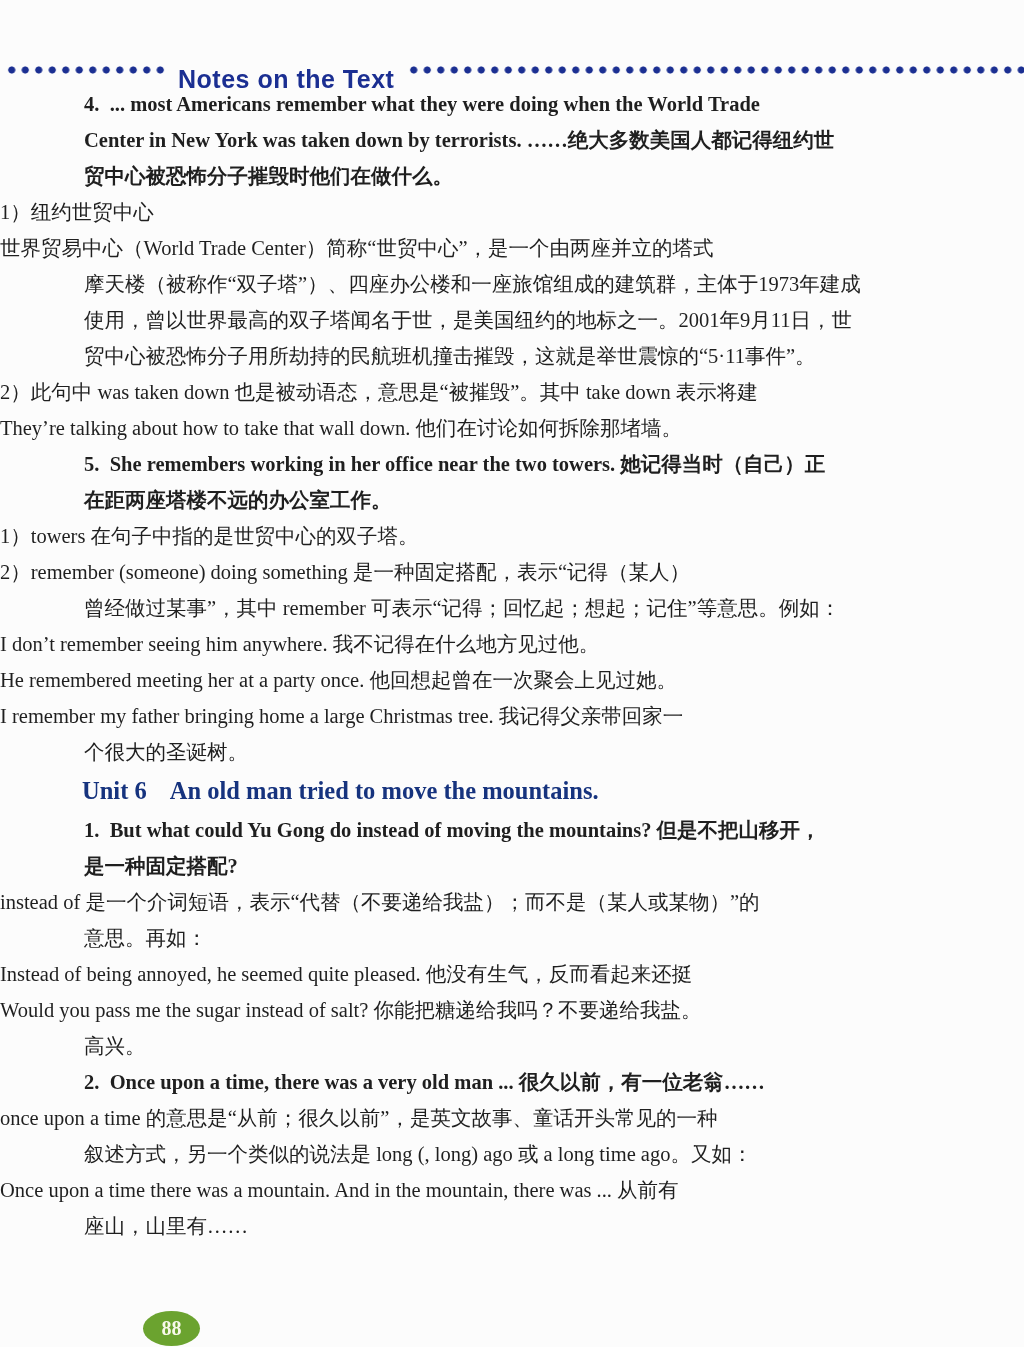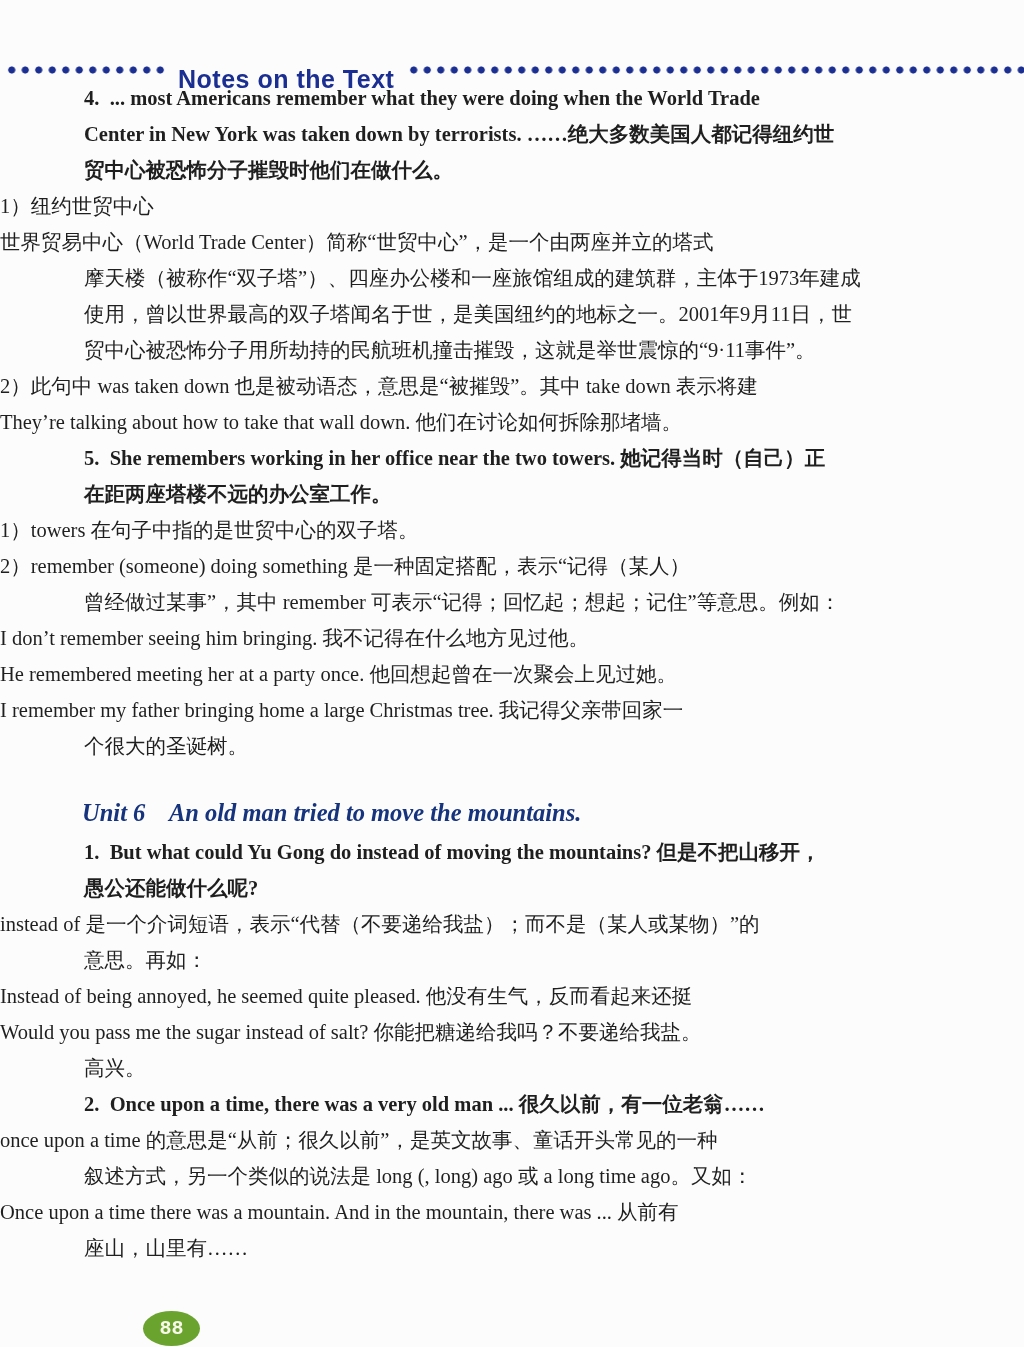--- a/index.html
+++ b/index.html
@@ -16,38 +16,38 @@
     background:radial-gradient(circle, var(--header-blue,#1b2f92) 3.2px, transparent 3.9px) 0 50% / 13.5px 10px repeat-x;
   }
   .dots-left{width:160px;margin-left:5px;}
   .dots-right{flex:1;}
   .hdr-title{
     font-family:"Liberation Sans","DejaVu Sans",sans-serif;
     font-weight:bold;font-size:25px;letter-spacing:.5px;
     color:var(--header-blue,#1b2f92);white-space:pre;
   }
   
-  .content{position:absolute;top:80px;left:0;right:0;}
+  .content{position:absolute;top:86px;left:0;right:0;}
   .ln{white-space:pre;font-size:20.5px;line-height:36px;height:36px;overflow:visible;}
   .i0{margin-left:84px;}
   .i1{}
   .b{font-weight:bold;}
   .unit{
     font-weight:bold;color:var(--unit-blue,#16337e);
     font-size:24.5px;line-height:42px;height:42px;
-    margin-top:28px;margin-left:82px;white-space:pre;font-style:italic;
+    margin-left:82px;white-space:pre;
   }
   
   .badge{
     position:absolute;left:143px;top:1311px;width:57px;height:35px;
     background:var(--badge-green,#6ba32f);border-radius:50%;
     display:flex;align-items:center;justify-content:center;
   }
   .badge span{
-    font-family:Liberation Mono, monospace;
+    font-family:Liberation Serif, serif;
     font-weight:bold;font-size:20px;color:var(--badge-text,#f8f8ea);
   }
 </style>
 </head>
 <body>
 
 <div class="page">
 
   <div class="hdr">
     <div class="dots dots-left"></div>
@@ -56,35 +56,35 @@
   </div>
 
   <div class="content">
     <div class="ln b i0">4.  ... most Americans remember what they were doing when the World Trade</div>
     <div class="ln b i0">Center in New York was taken down by terrorists. ……绝大多数美国人都记得纽约世</div>
     <div class="ln b i0">贸中心被恐怖分子摧毁时他们在做什么。</div>
     <div class="ln i1">1）纽约世贸中心</div>
     <div class="ln i1">世界贸易中心（World Trade Center）简称“世贸中心”，是一个由两座并立的塔式</div>
     <div class="ln i0">摩天楼（被称作“双子塔”）、四座办公楼和一座旅馆组成的建筑群，主体于1973年建成</div>
     <div class="ln i0">使用，曾以世界最高的双子塔闻名于世，是美国纽约的地标之一。2001年9月11日，世</div>
-    <div class="ln i0">贸中心被恐怖分子用所劫持的民航班机撞击摧毁，这就是举世震惊的“9·11事件”。</div>
+    <div class="ln i0">贸中心被恐怖分子用所劫持的民航班机撞击摧毁，这就是举世震惊的“5·11事件”。</div>
     <div class="ln i1">2）此句中 was taken down 也是被动语态，意思是“被摧毁”。其中 take down 表示将建</div>
     <div class="ln i1">They’re talking about how to take that wall down. 他们在讨论如何拆除那堵墙。</div>
     <div class="ln b i0">5.  She remembers working in her office near the two towers. 她记得当时（自己）正</div>
     <div class="ln b i0">在距两座塔楼不远的办公室工作。</div>
     <div class="ln i1">1）towers 在句子中指的是世贸中心的双子塔。</div>
     <div class="ln i1">2）remember (someone) doing something 是一种固定搭配，表示“记得（某人）</div>
     <div class="ln i0">曾经做过某事”，其中 remember 可表示“记得；回忆起；想起；记住”等意思。例如：</div>
-    <div class="ln i1">I don’t remember seeing him bringing. 我不记得在什么地方见过他。</div>
+    <div class="ln i1">I don’t remember seeing him anywhere. 我不记得在什么地方见过他。</div>
     <div class="ln i1">He remembered meeting her at a party once. 他回想起曾在一次聚会上见过她。</div>
     <div class="ln i1">I remember my father bringing home a large Christmas tree. 我记得父亲带回家一</div>
     <div class="ln i0">个很大的圣诞树。</div>
     <div class="unit">Unit 6    An old man tried to move the mountains.</div>
     <div class="ln b i0">1.  But what could Yu Gong do instead of moving the mountains? 但是不把山移开，</div>
-    <div class="ln b i0">愚公还能做什么呢?</div>
+    <div class="ln b i0">是一种固定搭配?</div>
     <div class="ln i1">instead of 是一个介词短语，表示“代替（不要递给我盐）；而不是（某人或某物）”的</div>
     <div class="ln i0">意思。再如：</div>
     <div class="ln i1">Instead of being annoyed, he seemed quite pleased. 他没有生气，反而看起来还挺</div>
     <div class="ln i1">Would you pass me the sugar instead of salt? 你能把糖递给我吗？不要递给我盐。</div>
     <div class="ln i0">高兴。</div>
     <div class="ln b i0">2.  Once upon a time, there was a very old man ... 很久以前，有一位老翁……</div>
     <div class="ln i1">once upon a time 的意思是“从前；很久以前”，是英文故事、童话开头常见的一种</div>
     <div class="ln i0">叙述方式，另一个类似的说法是 long (, long) ago 或 a long time ago。又如：</div>
     <div class="ln i1">Once upon a time there was a mountain. And in the mountain, there was ... 从前有</div>
     <div class="ln i0">座山，山里有……</div>

